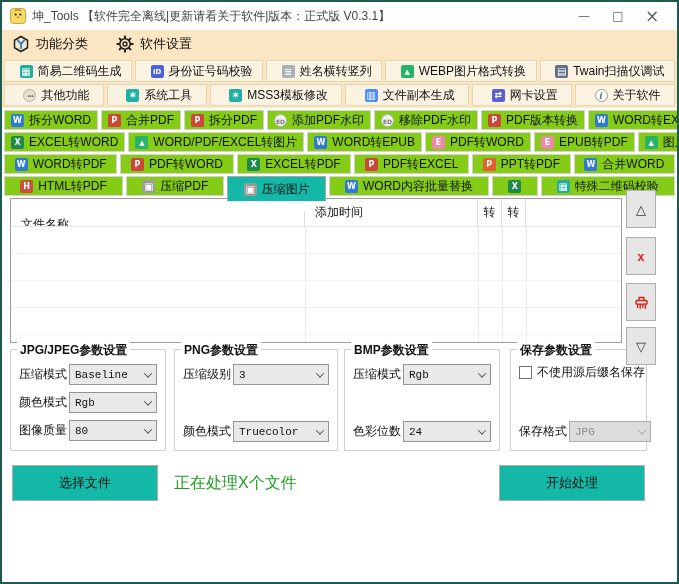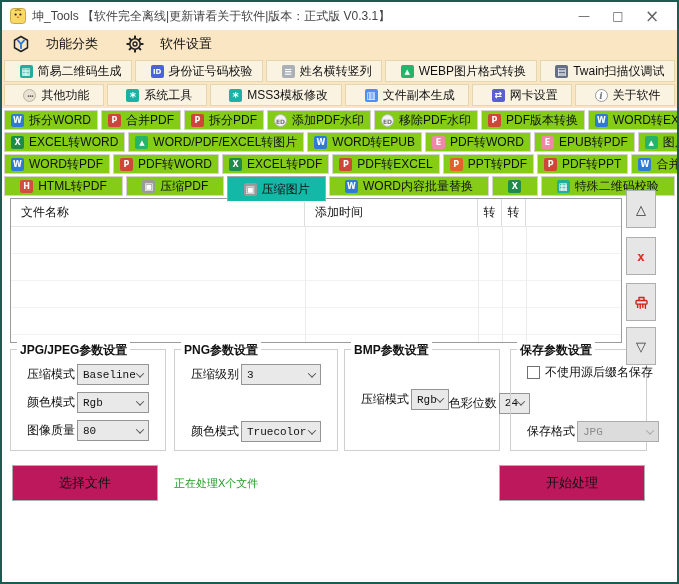--- a/index.html
+++ b/index.html
@@ -12,21 +12,21 @@
   .title-text { font-size:12px; color:#444; white-space:nowrap; overflow:hidden; }
   .win-controls { margin-left:auto; display:flex; align-items:center; }
   .win-btn { width:34px; height:24px; display:flex; align-items:center; justify-content:center;
              color:#666; font-family:"DejaVu Sans",sans-serif; cursor:default; }
   .win-btn.min { font-size:12px; }
   .win-btn.max { font-size:12px; }
   .win-btn.close { font-size:17px; }
 
   
   .menubar { height:28px; background:#fbe6c3; display:flex; align-items:center; padding:0 10px; gap:28px; }
-  .menu-item { display:flex; align-items:center; gap:16px; font-size:13px; color:#111; }
+  .menu-item { display:flex; align-items:center; gap:6px; font-size:13px; color:#111; }
   .menu-item svg { display:block; }
 
   
   .rows-peach { background:#fbe6c3; padding:0 2px 2px; }
   .rows-white { background:#fff; padding:0 2px; }
   .btn-row { display:flex; gap:3px; padding-top:2px; height:24px; }
   .rows-white .btn-row { height:22px; }
   .tbtn { flex:1 1 auto; display:flex; align-items:center; justify-content:center; gap:5px;
           background:#84cc16; border:1px solid #d6d3cc; font-size:12px; color:#111;
           white-space:nowrap; padding:0 6px; position:relative; }
@@ -59,66 +59,66 @@
   .ic.html { background:#cf4f3e; } .ic.html::before { content:"H"; }
   .ic.wm   { background:#f2f2f2; color:#777; border:1px solid #b5b5b5; border-radius:50%; }
   .ic.wm::before { content:"ED"; font-size:6px; }
 
   
   .file-table { position:relative; margin:2px 0 0 8px; width:612px; height:145px;
                 border:1px solid #9b9b9b; background:#fff; overflow:hidden; }
   .ft-header { display:flex; height:28px; border-bottom:1px solid #e6e6e6; }
   .ft-h { font-size:12px; color:#111; line-height:27px; padding-left:10px;
           border-right:1px solid #dcdcdc; overflow:hidden; white-space:nowrap; }
-  .ft-h.c-name { width:294px; }
+  .ft-h.c-name { width:294px;margin-top:12px; }
   .ft-h.c-time { width:173px; }
   .ft-h.c-z    { width:24px; padding-left:0; text-align:center; }
   .ft-h.c-rest { flex:1; border-right:none; }
   .ft-body { position:absolute; top:28px; left:0; right:0; bottom:0;
              background:repeating-linear-gradient(to bottom, transparent 0 26px, #f2f2f2 26px 27px); }
   .vline { position:absolute; top:28px; bottom:0; width:1px; background:#ececec; }
 
   
   .side-btn { position:absolute; left:624px; width:30px; height:38px; background:#e6e6e6;
               border:1px solid #aeaeae; display:flex; align-items:center; justify-content:center;
               font-family:"DejaVu Sans",sans-serif; z-index:4; }
   .side-btn.up    { top:188px; font-size:13px; color:#333; }
   .side-btn.del   { top:235px; font:bold 13px "DejaVu Sans Mono",monospace; color:#e03022; }
   .side-btn.clear { top:281px; }
   .side-btn.down  { top:325px; font-size:13px; color:#333; }
 
   
   .params { display:flex; margin-top:6px; height:104px; }
-  .gb { position:relative; border:1px solid #cfcfcf; height:102px; padding:14px 16px 8px; }
+  .gb { position:relative; border:1px solid #cfcfcf; height:102px; padding:14px 8px 8px; }
   .gb-title { position:absolute; top:-8px; left:6px; background:#fff; padding:0 3px;
               font-size:12px; font-weight:bold; color:#111; white-space:nowrap; }
   .gb.jpg  { width:156px; margin-left:8px; }
   .gb.png  { width:164px; margin-left:8px; display:flex; flex-direction:column; justify-content:space-between; }
-  .gb.bmp  { width:156px; margin-left:6px; display:flex; flex-direction:row; justify-content:space-between; }
+  .gb.bmp  { width:156px; margin-left:6px; display:flex; flex-direction:column; justify-content:space-between; }
   .gb.save { width:137px; margin-left:10px; display:flex; flex-direction:column; justify-content:space-between; }
   .field { display:flex; align-items:center; margin-bottom:7px; }
   .f-label { font-size:12px; color:#111; flex:0 0 50px; white-space:nowrap; }
   .combo { flex:1; height:21px; background:#e9e9e9; border:1px solid #949494; display:flex;
            align-items:center; padding:0 5px; font-size:11px; color:#111;
            font-family:"Liberation Mono","DejaVu Sans Mono",monospace; }
   .combo .chev { margin-left:auto; width:6px; height:6px; border-right:1.6px solid #555;
                  border-bottom:1.6px solid #555; transform:rotate(45deg) translate(-1px,-1px); }
   .combo.disabled { background:#dcdcdc; color:#8b8b8b; border-color:#ababab;gap:44px; }
   .combo.disabled .chev { border-color:#a8a8a8; }
   .chk-row { display:flex; align-items:center; gap:5px; }
   .chk-box { width:13px; height:13px; background:#fff; border:1px solid #707070; flex:0 0 13px; }
   .chk-label { font-size:12px; color:#111; white-space:nowrap; }
 
   
   .footer { display:flex; align-items:center; margin-top:12px; }
-  .big-btn { width:146px; height:36px; background:#be185d; border:1px solid #aeaeae;
+  .big-btn { width:146px; height:36px; background:#14b8a6; border:1px solid #aeaeae;
              font-size:13px; color:#111; display:flex; align-items:center; justify-content:center; }
   .big-btn.select { margin-left:10px; }
   .big-btn.start  { margin-left:auto; margin-right:32px; }
-  .status { margin-left:16px; font-size:11px; color:#1f9e23; }
+  .status { margin-left:16px; font-size:16px; color:#1f9e23; }
 </style>
 </head>
 <body>
 
 <div class="window">
 
   <div class="titlebar">
     <svg class="app-icon" viewBox="0 0 16 16">
       <rect x="0.5" y="0.5" width="15" height="15" rx="3" fill="#f7d964" stroke="#caa53d"></rect>
       <circle cx="5.6" cy="6.5" r="1.1" fill="#222"></circle>
@@ -284,24 +284,20 @@
         </div>
       <div class="tbtn">
           <span class="ic pdf"></span>
           <span>PDF转EXCEL</span>
         </div>
       <div class="tbtn">
           <span class="ic ppt"></span>
           <span>PPT转PDF</span>
         </div>
       <div class="tbtn">
-          <span class="ic pdf"></span>
-          <span>PDF转PPT</span>
-        </div>
-      <div class="tbtn">
           <span class="ic word"></span>
           <span>合并WORD</span>
         </div>
     </div>
     <div class="btn-row">
       <div class="tbtn">
           <span class="ic html"></span>
           <span>HTML转PDF</span>
         </div>
       <div class="tbtn">

